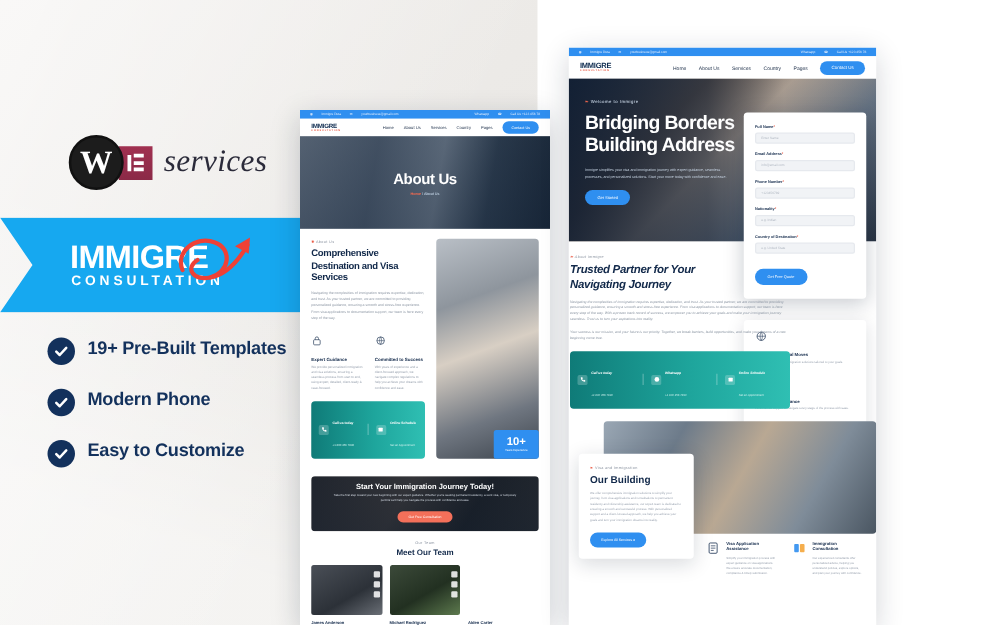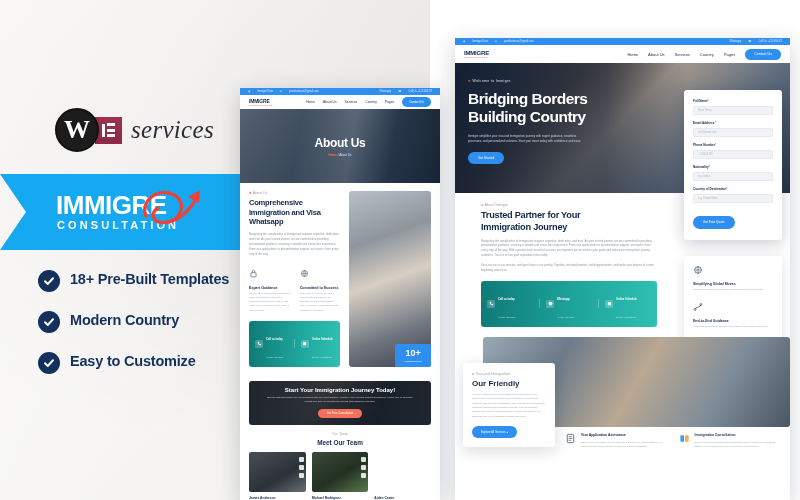--- a/index.html
+++ b/index.html
@@ -77,21 +77,21 @@
     letter-spacing:-.2px;
   }
 
   
   .mock{position:absolute;background:#fff;overflow:hidden;}
   .mock-left{
     left:240px;top:88px;width:200px;height:412px;
     box-shadow:0 6px 22px rgba(20,30,50,.22);
   }
   .mock-right{
-    left:455px;top:38px;width:335px;height:462px;
+    left:455px;top:38px;width:246px;height:462px;
     box-shadow:0 6px 22px rgba(20,30,50,.20);
   }
 
   
   .topbar{height:7px;background:#2f8ff0;display:flex;align-items:center;
     justify-content:space-between;padding:0 8px;color:#dce9fb;font-size:2.6px;}
   .topbar .grp{display:flex;gap:7px;align-items:center;}
   .navbar{height:14px;background:#fff;display:flex;align-items:center;
     justify-content:space-between;padding:0 9px;}
   .nv-logo{font-size:5px;font-weight:bold;color:#0d2a4e;letter-spacing:-.2px;position:relative;}
@@ -191,21 +191,21 @@
   .fbtn{margin-top:2px;background:#2f8ff0;color:#fff;font-size:3.1px;
     padding:4.5px 10px;border-radius:9px;display:inline-block;}
 
   .feat-stack{position:absolute;right:8px;top:218px;width:98px;background:#fff;
     border-radius:3px;box-shadow:0 3px 14px rgba(10,25,45,.13);padding:8px 9px;box-sizing:border-box;}
   .fs-item{margin-bottom:9px;}
   .fs-item .ic{width:10px;height:10px;margin-bottom:3px;opacity:.9;}
   .fs-item h5{margin:0 0 2px;font-size:3.5px;color:#12294a;}
   .fs-item p{margin:0;font-size:2.4px;color:#9aa3b0;line-height:1.7;}
 
-  .rm-sect{padding:10px 26px 0;position:relative;}
+  .rm-sect{padding:10px 1px 0;position:relative;font-style:italic;}
 
   .svc-band{margin-top:10px;position:relative;height:112px;}
   .svc-photo{position:absolute;left:28px;top:0;right:0;height:90px;border-radius:3px;overflow:hidden;
     background:linear-gradient(120deg,#9aa7b4 0%,#6d7b8a 25%,#b9a893 50%,#7f8c99 75%,#4a5662 100%);}
   .svc-card{position:absolute;left:8px;top:26px;width:92px;background:#fff;border-radius:3px;
     box-shadow:0 4px 16px rgba(10,25,45,.16);padding:9px;box-sizing:border-box;}
   .svc-card .h{font-size:8px;font-weight:bold;color:#12294a;margin-top:3px;}
   .svc-card p{font-size:2.4px;color:#9aa3b0;line-height:1.8;margin:5px 0 0;}
   .svc-card .b{display:inline-block;margin-top:7px;background:#2f8ff0;color:#fff;
     font-size:2.8px;padding:4px 9px;border-radius:8px;}
@@ -250,29 +250,29 @@
     </div>
   </div>
 
   <div class="features">
     <div class="feat" style="margin-top:4px">
       <span class="tick">
         <svg viewBox="0 0 24 24">
             <path d="M4 12.5 L9.5 18 L20 6.5" fill="none" stroke="#fff" stroke-width="4" stroke-linecap="round" stroke-linejoin="round"></path>
           </svg>
       </span>
-      <span class="ftxt">18+ Pre-Built Templates</span>
+      <span class="ftxt">19+ Pre-Built Templates</span>
     </div>
     <div class="feat" style="margin-top:14px">
       <span class="tick">
         <svg viewBox="0 0 24 24">
             <path d="M4 12.5 L9.5 18 L20 6.5" fill="none" stroke="#fff" stroke-width="4" stroke-linecap="round" stroke-linejoin="round"></path>
           </svg>
       </span>
-      <span class="ftxt">Modern Country</span>
+      <span class="ftxt">Modern Phone</span>
     </div>
     <div class="feat" style="margin-top:14px">
       <span class="tick">
         <svg viewBox="0 0 24 24">
             <path d="M4 12.5 L9.5 18 L20 6.5" fill="none" stroke="#fff" stroke-width="4" stroke-linecap="round" stroke-linejoin="round"></path>
           </svg>
       </span>
       <span class="ftxt">Easy to Customize</span>
     </div>
   </div>
@@ -317,21 +317,21 @@
       <span>About Us</span>
     </div>
   </div>
 
   <div class="sect" style="display:flex;gap:9px">
     <div style="flex:1.05">
       <div class="eyebrow">
         <b>✷</b>
         <span>About Us</span>
       </div>
-      <div class="h2">Comprehensive Immigration and Visa Whatsapp</div>
+      <div class="h2">Comprehensive Destination and Visa Services</div>
       <div class="para">Navigating the complexities of immigration requires expertise, dedication, and trust. As your trusted partner, we are committed to providing personalized guidance, ensuring a smooth and stress-free experience. From visa applications to documentation support, our team is here every step of the way.</div>
       <div class="two-col">
         <div class="mini">
           <svg class="ico-sq" viewBox="0 0 24 24">
             <rect x="5" y="10" width="14" height="11" rx="2" fill="none" stroke="#12294a" stroke-width="1.6"></rect>
             <path d="M8.5 10 V7.5 a3.5 3.5 0 017 0 V10" fill="none" stroke="#12294a" stroke-width="1.6"></path>
           </svg>
           <h4>Expert Guidance</h4>
           <p>We provide personalized immigration and visa solutions, ensuring a seamless process from start to end, using expert, detailed, client-ready &amp; case-focused.</p>
         </div>
@@ -458,21 +458,21 @@
     </div>
   </div>
 
   <div class="rm-hero">
     <div class="eb">
       <b>❧</b>
       <span>Welcome to Immigre</span>
     </div>
     <h1>
       <span>Bridging Borders</span><br>
-      <span>Building Country</span>
+      <span>Building Address</span>
     </h1>
     <p>Immigre simplifies your visa and immigration journey with expert guidance, seamless processes, and personalized solutions. Start your move today with confidence and ease.</p>
     <span class="btn">Get Started</span>
     <svg class="paper-plane" width="26" height="26" viewBox="0 0 40 40">
       <path d="M2 20 L38 4 L24 36 L18 24 Z" fill="#3fa9f5"></path>
       <path d="M2 20 L24 36 L18 24 Z" fill="#1d7fd0"></path>
     </svg>
   </div>
 
   <div class="formcard">
@@ -517,21 +517,21 @@
     </div>
   </div>
 
   <div class="rm-sect" style="width:176px">
     <div class="eyebrow">
       <b>❧</b>
       <span>About Immigre</span>
     </div>
     <div class="h2" style="font-size:9.2px">
       <span>Trusted Partner for Your</span><br>
-      <span>Immigration Journey</span>
+      <span>Navigating Journey</span>
     </div>
     <div class="para">Navigating the complexities of immigration requires expertise, dedication, and trust. As your trusted partner, we are committed to providing personalized guidance, ensuring a smooth and stress-free experience. From visa applications to documentation support, our team is here every step of the way. With a proven track record of success, we empower you to achieve your goals and make your immigration journey seamless. Trust us to turn your aspirations into reality.</div>
     <div class="para">Your success is our mission, and your future is our priority. Together, we break barriers, build opportunities, and make your dreams of a new beginning come true.</div>
     <div class="contactbar">
       <div class="cb-item">
         <span class="cb-ic">
           <svg viewBox="0 0 24 24" width="5" height="5">
               <path d="M5 4h4l2 5-3 2a12 12 0 005 5l2-3 5 2v4a2 2 0 01-2 2A16 16 0 013 6a2 2 0 012-2z" fill="#fff"></path>
             </svg>
         </span>
@@ -567,21 +567,21 @@
     </div>
   </div>
 
   <div class="svc-band">
     <div class="svc-photo"></div>
     <div class="svc-card">
       <div class="eyebrow">
         <b>❧</b>
         <span>Visa and Immigration</span>
       </div>
-      <div class="h">Our Friendly</div>
+      <div class="h">Our Building</div>
       <p>We offer comprehensive immigration solutions to simplify your journey, from visa applications and consultations to permanent residency and citizenship assistance, our expert team is dedicated to ensuring a smooth and successful process. With personalized support and a client-focused approach, we help you achieve your goals and turn your immigration dreams into reality.</p>
       <span class="b">
         <span>Explore All Services</span> ●
       </span>
     </div>
     <div class="svc-cols">
       <div class="svc-col">
         <svg class="ic" viewBox="0 0 24 24">
           <rect x="5" y="3" width="14" height="18" rx="2" fill="none" stroke="#12294a" stroke-width="1.5"></rect>
           <path d="M8 8h8M8 12h8M8 16h5" stroke="#12294a" stroke-width="1.3"></path>

